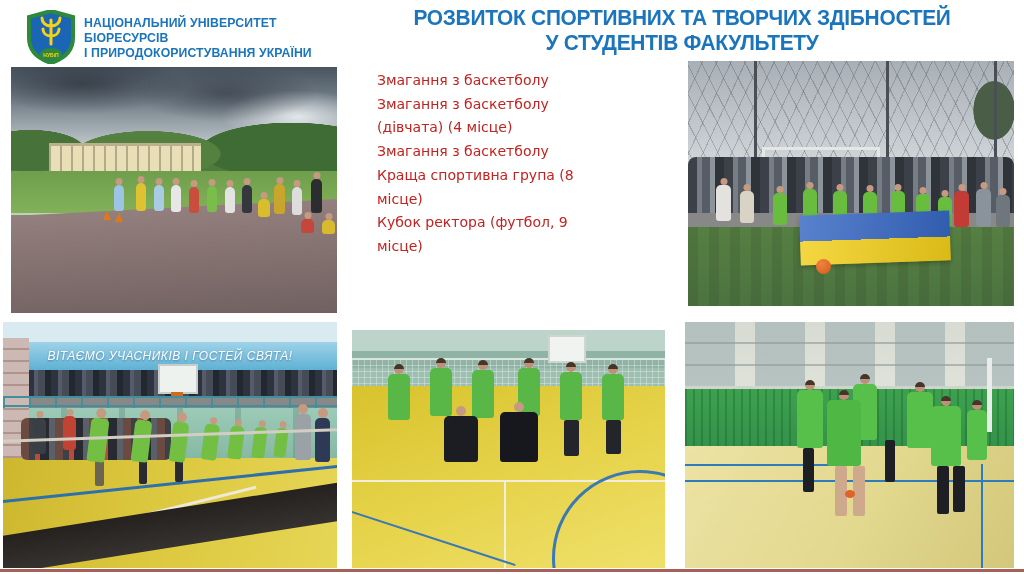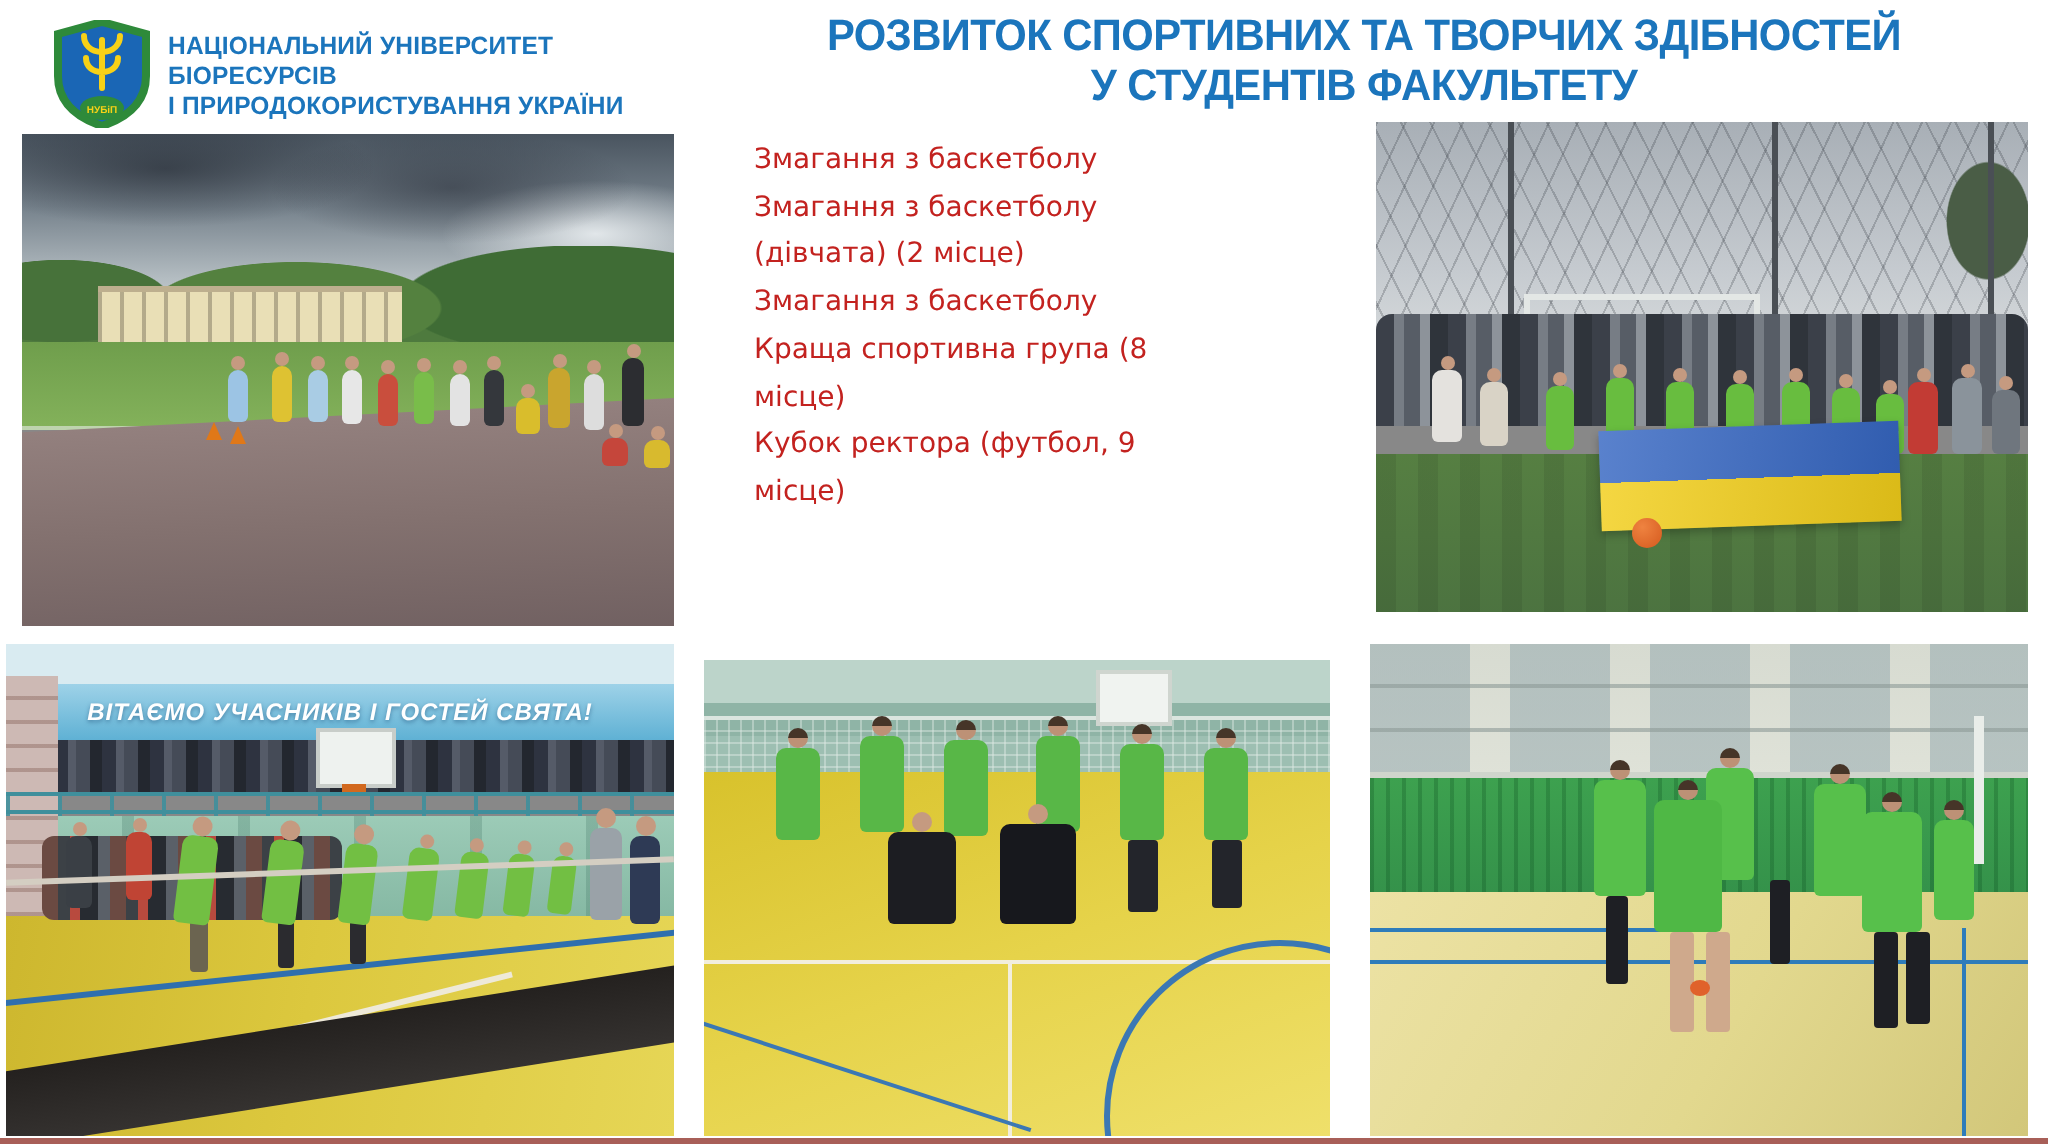--- a/index.html
+++ b/index.html
@@ -85,21 +85,21 @@
   .p2-flag::after{content:"";position:absolute;inset:0;
     background:linear-gradient(100deg,rgba(255,255,255,.18),rgba(0,0,0,.10));}
   .p2-ball{left:128px;top:198px;width:15px;height:15px;border-radius:50%;z-index:7;
     background:radial-gradient(circle at 35% 30%,#ef8340,#d55a1e);}
 
   
   .p3-walltop{left:0;top:0;width:100%;height:26px;background:#d9ebf1;}
   .p3-banner{left:0;top:20px;width:100%;height:28px;z-index:2;
     background:linear-gradient(180deg,#9ed2e8,#5fb1d4);
     display:flex;align-items:center;justify-content:center;}
-  .p3-banner span{color:#fff;font-weight:bold;font-style:italic;font-size:12px;
+  .p3-banner span{color:#fff;font-weight:normal;font-style:italic;font-size:12px;
     letter-spacing:.5px;text-shadow:0 1px 2px rgba(40,90,130,.6);white-space:nowrap;}
   .p3-balcony{left:0;top:48px;width:100%;height:26px;z-index:2;
     background:repeating-linear-gradient(90deg,#2e3340 0 7px,#555b68 7px 11px,#454b57 11px 18px,#23272f 18px 24px);}
   .p3-rail{left:0;top:74px;width:100%;height:12px;z-index:3;
     background:
       repeating-linear-gradient(90deg,rgba(63,143,156,.9) 0 2px,transparent 2px 26px),
       linear-gradient(180deg,#3f8f9c 0 2px,transparent 2px 9px,#3f8f9c 9px 11px,transparent 11px);}
   .p3-board{left:155px;top:42px;width:36px;height:26px;background:#eef2ef;border:2px solid #c8cdc9;z-index:4;}
   .p3-hoop{left:168px;top:70px;width:12px;height:4px;background:#d2691e;z-index:4;}
   .p3-lowwall{left:0;top:86px;width:100%;height:52px;
@@ -168,21 +168,21 @@
 </div>
 
 <div id="slide-title" class="abs">
   <div>РОЗВИТОК СПОРТИВНИХ ТА ТВОРЧИХ ЗДІБНОСТЕЙ</div>
   <div>У СТУДЕНТІВ ФАКУЛЬТЕТУ</div>
 </div>
 
 <div id="achievements" class="abs">
   <div>Змагання з баскетболу</div>
   <div>Змагання з баскетболу</div>
-  <div>(дівчата) (2 місце)</div>
+  <div>(дівчата) (4 місце)</div>
   <div>Змагання з баскетболу</div>
   <div>Краща спортивна група (8</div>
   <div>місце)</div>
   <div>Кубок ректора (футбол, 9</div>
   <div>місце)</div>
 </div>
 
 <div id="photo-tl" class="photo">
   <div class="abs p1-sky"></div>
   <div class="abs p1-trees"></div>

